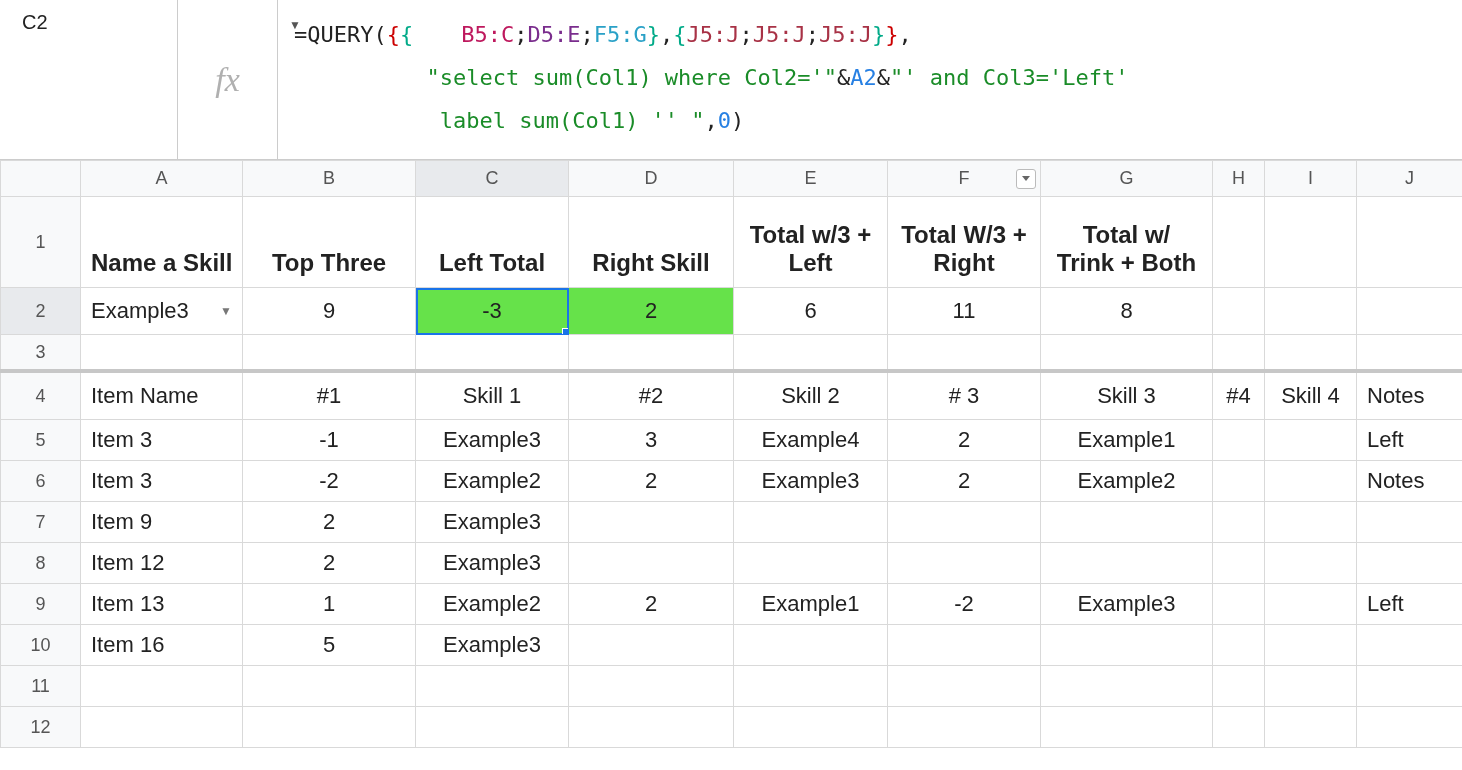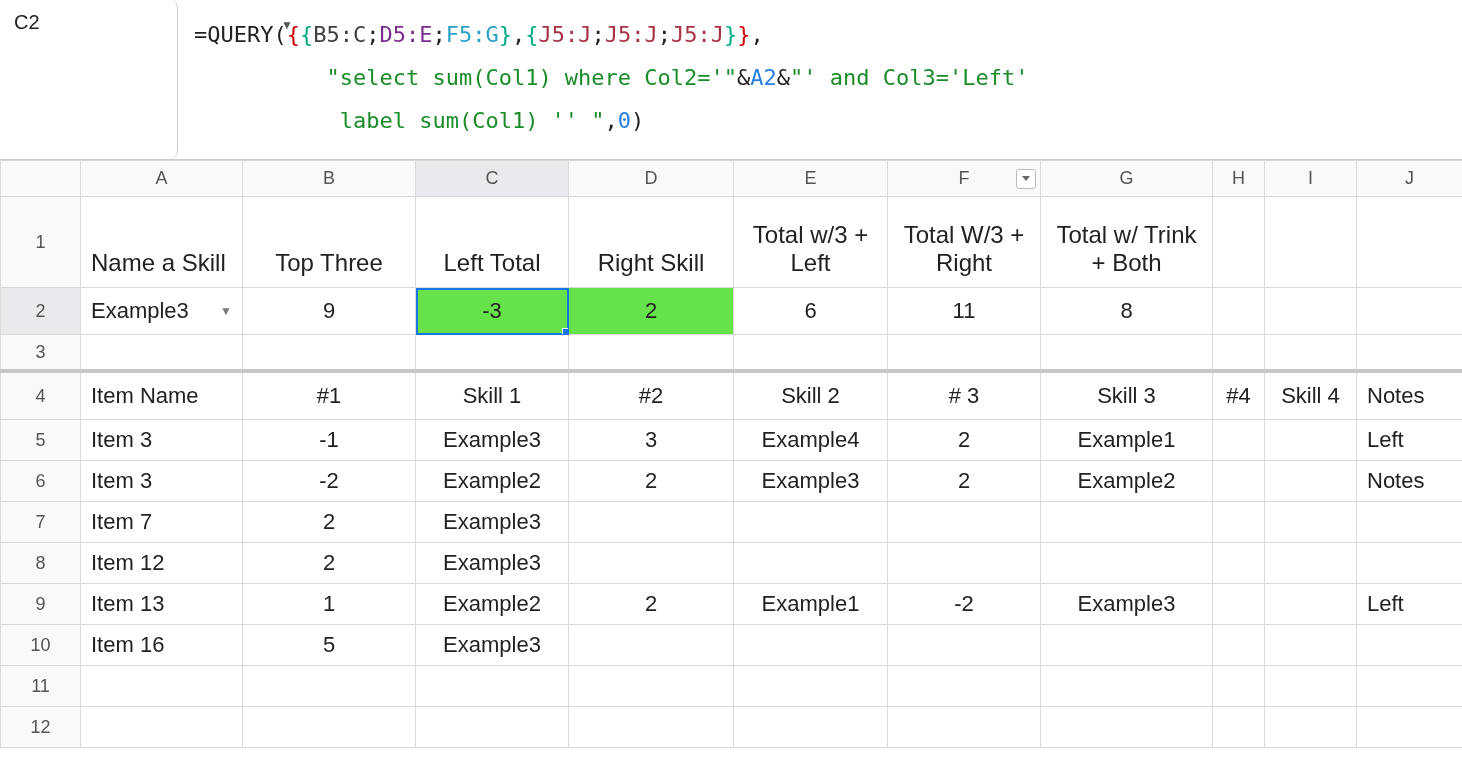--- a/index.html
+++ b/index.html
@@ -14,22 +14,21 @@
 .formula-bar {
   display: flex;
   border-bottom: 1px solid #ccc;
   height: 160px;
 }
 .name-box-wrap {
   width: 178px;
   border-right: 1px solid #ccc;
   display: flex;
   align-items: flex-start;
-  padding: 10px 12px 0;
-  border-radius: 8px;
+  padding: 10px 20px 0;
 }
 .name-box {
   flex: 1;
   font-size: 20px;
   font-weight: 400;
   color: #222;
   background: transparent;
   border: none;
   outline: none;
 }
@@ -54,21 +53,21 @@
   flex: 1;
   padding: 14px 16px;
   font-family: Menlo, Consolas, monospace;
   font-size: 22px;
   line-height: 1.95;
   white-space: pre-wrap;
 }
 .fn-name { color: #222; }
 .brace-outer { color: #c00; }
 .brace-inner { color: #0a8; }
-.r-b5c { color: #404040; }
+.r-b5c { color: #be185d; margin-left: 48px; }
 .r-d5e { color: #7a2d8d; }
 .r-f5g { color: #2aa1c7; }
 .r-j5j { color: #a83246; }
 .str { color: #1a8c28; }
 .r-a2 { color: #2780e3; }
 .num-lit { color: #2780e3; }
 .grid {
   border-collapse: collapse;
   table-layout: fixed;
   width: 1462px;
@@ -116,21 +115,21 @@
   justify-content: center;
   cursor: pointer;
 }
 .filter-btn svg { width: 10px; height: 10px; }
 .cell {
   height: 46px;
   padding: 0 10px;
   display: flex;
   align-items: center;
 }
-.cell.tall { height: 90px; align-items: flex-end; padding-bottom: 10px; }
+.cell.tall { height: 90px; align-items: flex-end; padding-bottom: 10px; font-weight: bold; }
 .cell.center { justify-content: center; }
 .header-cell { font-size: 24px; }
 .data-cell { font-size: 22px; align-items: center; }
 .hdr-row4 { font-size: 22px; }
 .dd-arrow {
   color: #777;
   font-size: 12px;
   cursor: pointer;
   margin-left: auto;
 }
@@ -168,20 +167,21 @@
 .w-J { width: 106px; }
 </style>
 </head>
 <body>
 
 <div class="formula-bar">
   <div class="name-box-wrap">
     <input class="name-box" value="C2" style="">
     <span class="name-arrow">▼</span>
   </div>
+  <div class="fx-wrap">fx</div>
   <div class="formula-text">=<span class="fn-name">QUERY</span>(<span class="brace-outer">{</span><span class="brace-inner">{</span><span class="r-b5c">B5:C</span><span>;</span><span class="r-d5e">D5:E</span><span>;</span><span class="r-f5g">F5:G</span><span class="brace-inner">}</span><span>,</span><span class="brace-inner">{</span><span class="r-j5j">J5:J</span><span>;</span><span class="r-j5j">J5:J</span><span>;</span><span class="r-j5j">J5:J</span><span class="brace-inner">}</span><span class="brace-outer">}</span><span>,</span><br>          <span class="str">"select sum(Col1) where Col2='"</span><span>&amp;</span><span class="r-a2">A2</span><span>&amp;</span><span class="str">"' and Col3='Left'</span><br><span class="str">          </span><span class="str"> label sum(Col1) '' "</span><span>,</span><span class="num-lit">0</span>)</div>
 </div>
 
 <table class="grid">
   <colgroup>
     <col class="w-corner">
       <col class="w-A">
       <col class="w-B">
       <col class="w-C">
       <col class="w-D">
@@ -412,21 +412,21 @@
       <td>
           <div class="cell" style="height:40px"></div>
         </td>
       <td>
           <div class="cell data-cell" style="height:40px">Notes</div>
         </td>
     </tr>
     <tr>
       <th class="row-head">7</th>
       <td>
-          <div class="cell data-cell" style="height:40px">Item 7</div>
+          <div class="cell data-cell" style="height:40px">Item 9</div>
         </td>
       <td>
           <div class="cell center data-cell" style="height:40px">2</div>
         </td>
       <td>
           <div class="cell center data-cell" style="height:40px">Example3</div>
         </td>
       <td>
           <div class="cell" style="height:40px"></div>
         </td>

